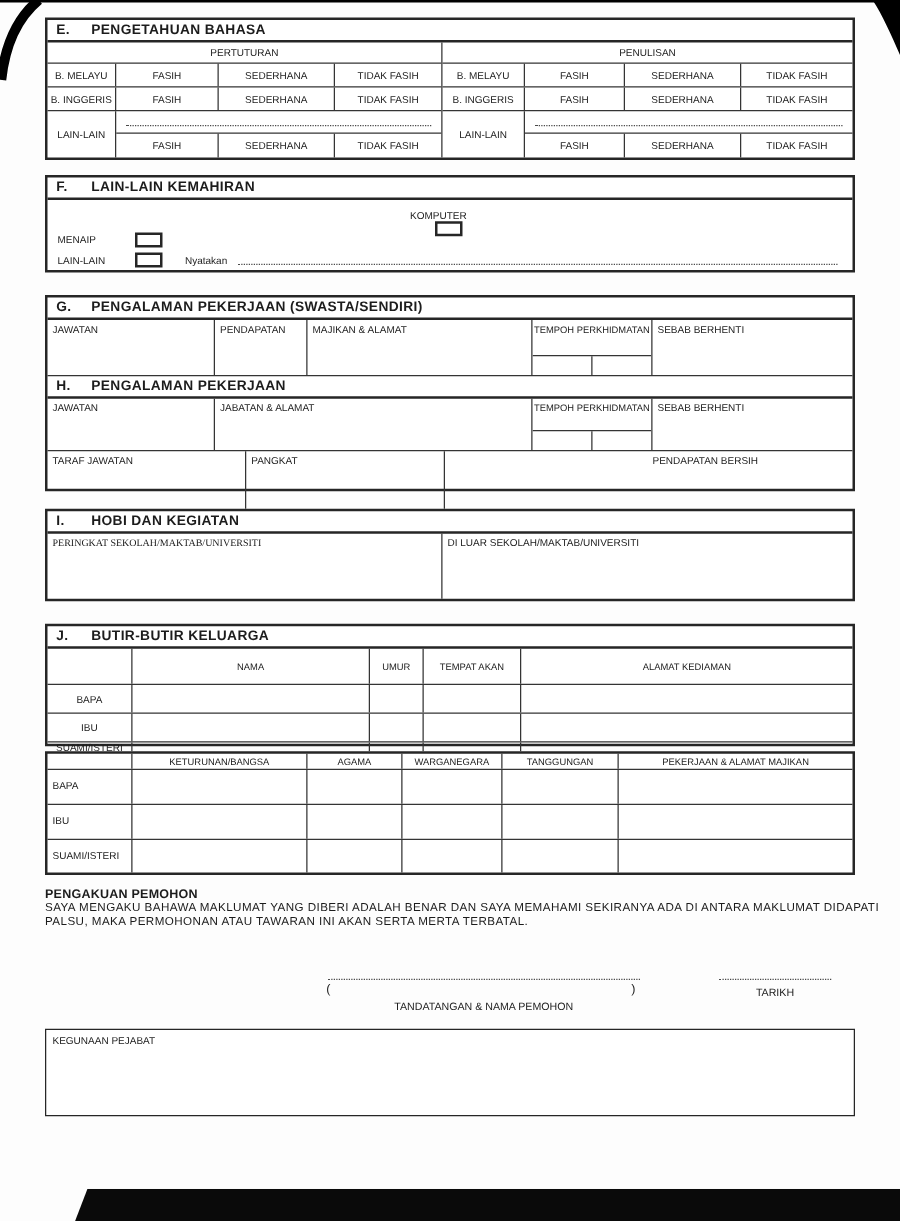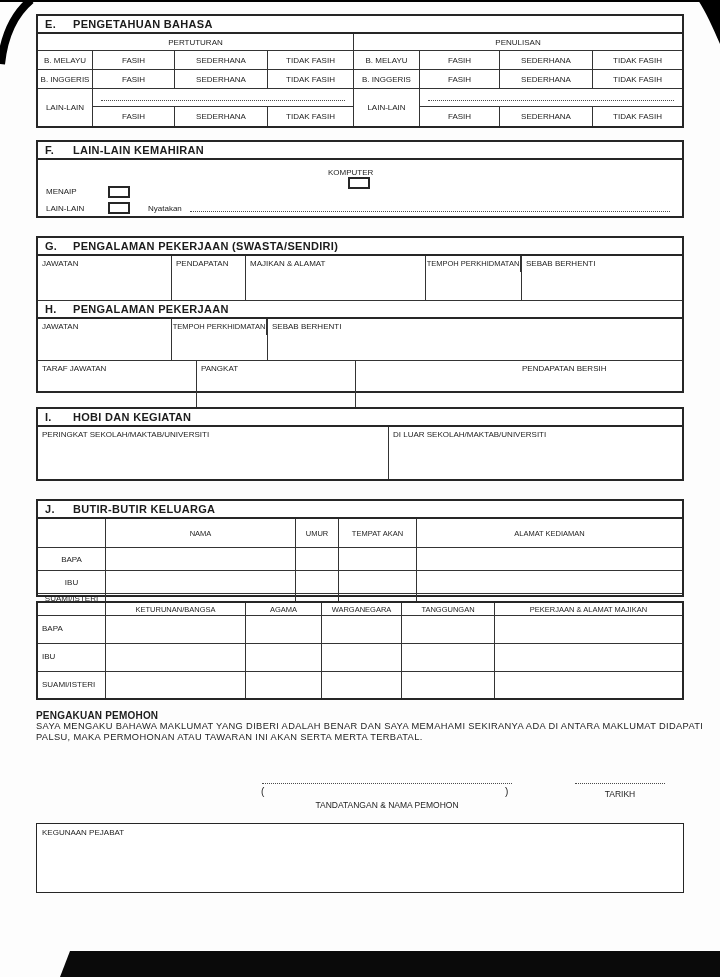--- a/index.html
+++ b/index.html
@@ -26,21 +26,21 @@
   .e-dotarea{flex:1;display:flex;align-items:flex-end;padding:0 8px 5px 8px;}
   .e-subrow{height:19px;border-top:1px solid #343434;display:flex;}
   .dotline{flex:1;border-bottom:1px dotted #4a4a4a;height:1px;}
   
   .f-item{display:flex;align-items:center;height:14px;margin:2px 10px 1px 8px;font-size:8px;}
   .f-item .lab{width:62px;flex:none;}
   .chk{width:22px;height:12px;border:2px solid #262626;box-sizing:border-box;background:#fff;flex:none;}
   .nyat{margin-left:18px;flex:none;font-size:8px;}
   .f-dot{flex:1;border-bottom:1px dotted #4a4a4a;height:1px;align-self:flex-end;margin:0 2px 3px 8px;}
   
-  .tempoh{display:flex;flex-direction:row;padding:0;}
+  .tempoh{display:flex;flex-direction:column;padding:0;}
   .tempoh .tlabel{flex:1;text-align:center;padding-top:3px;font-size:7.5px;line-height:9px;}
   .tempoh .tsub{height:15px;border-top:1px solid #343434;display:flex;}
   .tempoh .tsub div{flex:1;box-sizing:border-box;}
   .tempoh .tsub div:first-child{border-right:1px solid #343434;}
   
   .decl{position:absolute;left:36px;top:710px;width:650px;}
   .decl .t{font-weight:bold;font-size:10px;letter-spacing:.2px;}
   .decl .b{font-size:9.3px;letter-spacing:.35px;line-height:10.5px;white-space:nowrap;}
   .sigdot{position:absolute;border-bottom:1px dotted #4a4a4a;height:1px;}
   .sigtxt{position:absolute;font-size:8.5px;}
@@ -172,20 +172,21 @@
           </div>
       </div>
       <div class="cell tl end" style="flex:1;">SEBAB BERHENTI</div>
     </div>
     <div class="sec-head">
       <span class="code">H.</span>
       <span>PENGALAMAN PEKERJAAN</span>
     </div>
     <div class="row" style="height:42px;">
       <div class="cell tl" style="width:134px;">JAWATAN</div>
+      <div class="cell tl" style="width:254px;">JABATAN &amp; ALAMAT</div>
       <div class="cell tempoh" style="width:96px;">
         <div class="tlabel">TEMPOH PERKHIDMATAN</div>
         <div class="tsub">
             <div></div>
             <div></div>
           </div>
       </div>
       <div class="cell tl end" style="flex:1;">SEBAB BERHENTI</div>
     </div>
     <div class="row last">
@@ -195,21 +196,21 @@
       <div class="cell tl end" style="flex:1;">PENDAPATAN BERSIH</div>
     </div>
   </div>
 
   <div class="box" style="top:407px;height:74px;">
     <div class="sec-head">
       <span class="code">I.</span>
       <span>HOBI DAN KEGIATAN</span>
     </div>
     <div class="row last">
-      <div class="cell tl" style="width:351px;">PERINGKAT SEKOLAH/MAKTAB/UNIVERSITI</div>
+      <div class="cell tl" style="width:316px;font-family:Liberation Serif, serif;">PERINGKAT SEKOLAH/MAKTAB/UNIVERSITI</div>
       <div class="cell tl end" style="flex:1;">DI LUAR SEKOLAH/MAKTAB/UNIVERSITI</div>
     </div>
   </div>
 
   <div class="box" style="top:499px;height:98px;">
     <div class="sec-head">
       <span class="code">J.</span>
       <span>BUTIR-BUTIR KELUARGA</span>
     </div>
     <div class="row" style="height:29px;">

